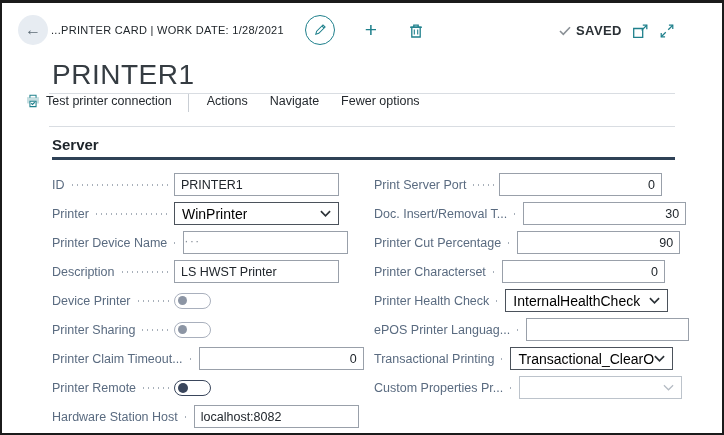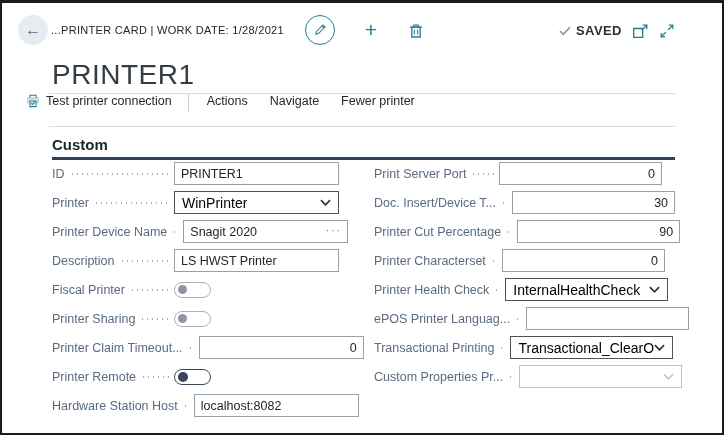--- a/index.html
+++ b/index.html
@@ -57,21 +57,21 @@
   }
   .action-gap { margin-right: 22px; }
   .vdivider { width: 1px; height: 18px; background: #c9ced4; margin: 0 18px 0 16px; flex-shrink: 0; }
 
   
   .section { padding: 0 47px 0 50px; }
   .section-head { margin-top: 9px; padding-bottom: 3px; border-bottom: 3px solid #2e4156; }
   .section-title { font-size: 15px; font-weight: 700; color: #1d2329; }
 
   
-  .form { display: flex; margin-top: 2px; }
+  .form { display: flex; margin-top: 13px; }
   .col { width: 287px; flex-shrink: 0; }
   .col + .col { margin-left: 35px; width: 288px; }
   .row { display: flex; align-items: center; height: 23px; margin-bottom: 6px; }
   .lbl { font-size: 12.5px; color: #5a6b80; white-space: nowrap; flex-shrink: 0; }
   .dots {
     flex: 1; height: 2px; align-self: center; margin: 0 5px; min-width: 6px;
     background-image: radial-gradient(circle, #a8b0ba 0.9px, transparent 1px);
     background-size: 5px 2px; background-repeat: repeat-x; background-position: left center;
   }
   .ctrl {
@@ -171,28 +171,28 @@
           <rect x="1.8" y="4.2" width="12.4" height="6" fill="#1f808c" opacity="0.25" stroke="#1f808c"></rect>
           <path d="M4.5 8.2h7v6.2h-7z" fill="#fff"></path>
           <path d="M6 10.6l1.4 1.4 2.6-2.6" stroke-width="1.3"></path>
         </svg>
       </span>
       <span>Test printer connection</span>
     </button>
     <span class="vdivider"></span>
     <button class="action-item action-gap">Actions</button>
     <button class="action-item action-gap">Navigate</button>
-    <button class="action-item">Fewer printer</button>
+    <button class="action-item">Fewer options</button>
   </nav>
 
   <div class="divider"></div>
 
   <section class="section">
     <div class="section-head">
-      <span class="section-title">Custom</span>
+      <span class="section-title">Server</span>
     </div>
 
     <div class="form">
 
       <div class="col">
 
         <div class="row">
           <span class="lbl">ID</span>
           <span class="dots"></span>
           <div class="ctrl">
@@ -210,35 +210,34 @@
                   <path d="M1 1l5 5 5-5"></path>
                 </svg>
             </span>
           </div>
         </div>
 
         <div class="row">
           <span class="lbl">Printer Device Name</span>
           <span class="dots"></span>
           <div class="ctrl">
-            <input value="Snagit 2020" style="">
             <button class="assist-btn">···</button>
           </div>
         </div>
 
         <div class="row">
           <span class="lbl">Description</span>
           <span class="dots"></span>
           <div class="ctrl">
             <input value="LS HWST Printer" style="">
           </div>
         </div>
 
         <div class="row">
-          <span class="lbl">Fiscal Printer</span>
+          <span class="lbl">Device Printer</span>
           <span class="dots"></span>
           <div style="width:165px; flex-shrink:0">
             <div class="toggle">
               <span class="knob"></span>
             </div>
           </div>
         </div>
 
         <div class="row">
           <span class="lbl">Printer Sharing</span>
@@ -282,21 +281,21 @@
 
         <div class="row">
           <span class="lbl">Print Server Port</span>
           <span class="dots"></span>
           <div class="ctrl num">
             <input value="0" style="">
           </div>
         </div>
 
         <div class="row">
-          <span class="lbl">Doc. Insert/Device T...</span>
+          <span class="lbl">Doc. Insert/Removal T...</span>
           <span class="dots"></span>
           <div class="ctrl num">
             <input value="30" style="">
           </div>
         </div>
 
         <div class="row">
           <span class="lbl">Printer Cut Percentage</span>
           <span class="dots"></span>
           <div class="ctrl num">

